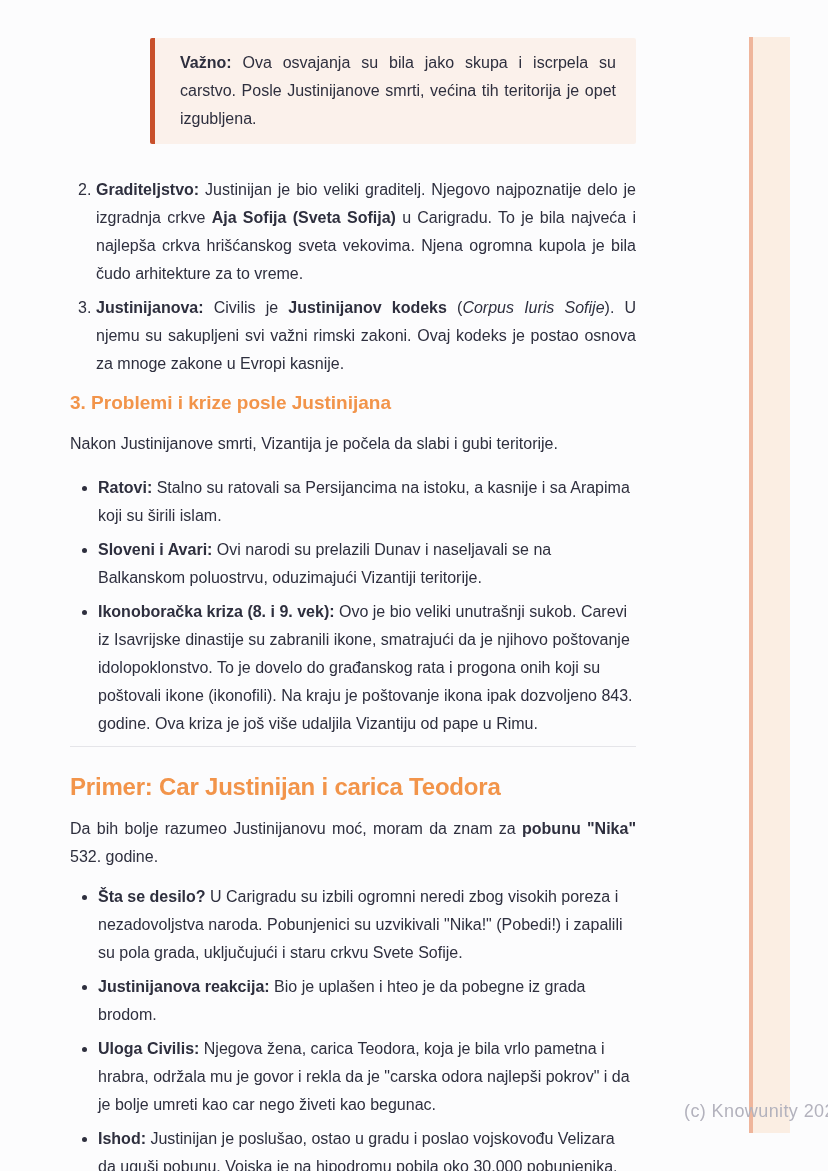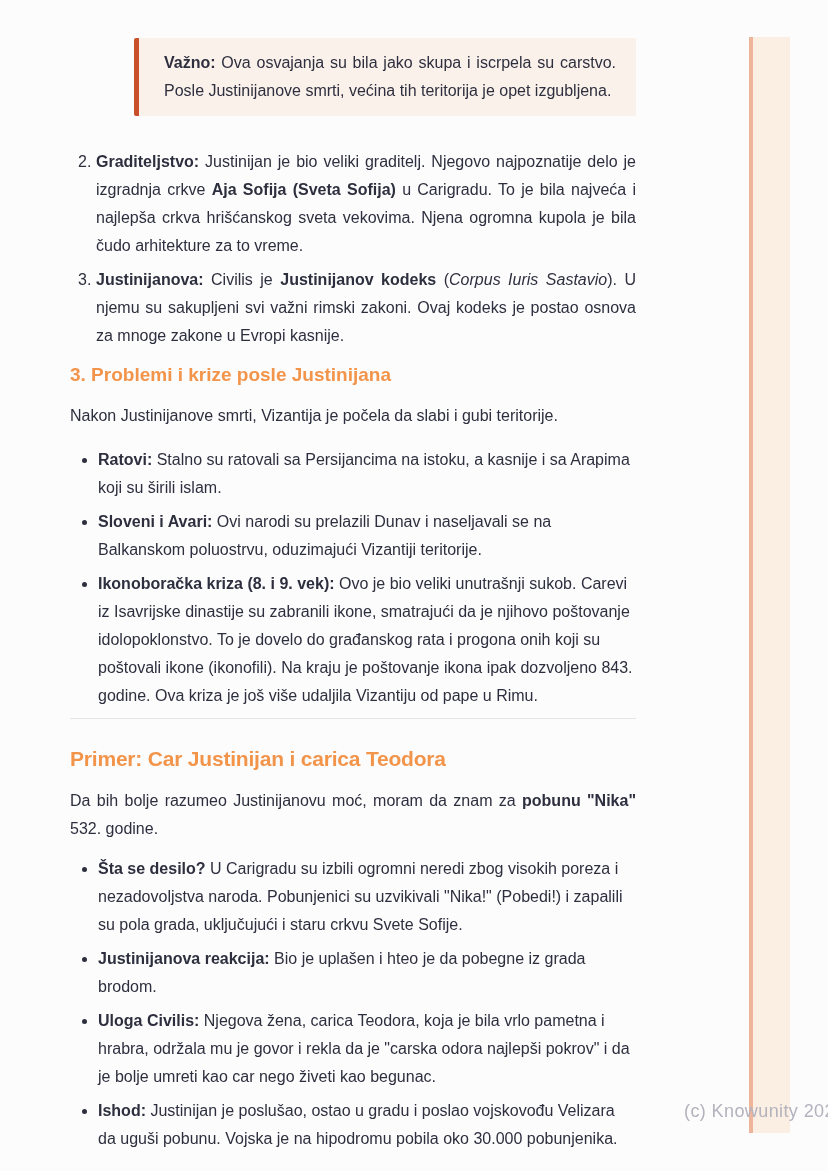--- a/index.html
+++ b/index.html
@@ -40,21 +40,21 @@
   .content {
     position: absolute;
     left: 70px;
     top: 38px;
     width: 566px;
     font-size: 16px;
     line-height: 28px;
   }
   
   .callout {
-    margin-left: 64px;
+    margin-left: 80px;
     background: #fbf1eb;
     border-left: 5px solid #c8502b;
     border-radius: 2px;
     padding: 11px 20px 11px 25px;
   }
   .callout-text { text-align: justify; }
   
   .numbered-list {
     list-style: none;
     margin-top: 32px;
@@ -70,21 +70,21 @@
   
   .h-section {
     margin-top: 12px;
     font-size: 19px;
     line-height: 26px;
     font-weight: 700;
     color: #f2944a;
   }
   .h-example {
     margin-top: 24px;
-    font-size: 21px;
+    font-size: 24px;
     line-height: 32px;
     font-weight: 700;
     color: #f2944a;
     letter-spacing: -0.2px;
   }
   .intro { margin-top: 14px; }
   .intro-justify { margin-top: 12px; text-align: justify; }
   
   .bullet-list { list-style: none; margin-top: 16px; }
   .bullet-list.second { margin-top: 12px; }
@@ -124,21 +124,21 @@
       <p class="callout-text"><span class="seg-b">Važno:</span><span> Ova osvajanja su bila jako skupa i iscrpela su carstvo. Posle Justinijanove smrti, većina tih teritorija je opet izgubljena.</span></p>
     </aside>
 
     <ol class="numbered-list">
       <li class="numbered-item">
         <span class="num">2.</span>
         <span class="item-text"><span class="seg-b">Graditeljstvo:</span><span> Justinijan je bio veliki graditelj. Njegovo najpoznatije delo je izgradnja crkve </span><span class="seg-b">Aja Sofija (Sveta Sofija)</span><span> u Carigradu. To je bila najveća i najlepša crkva hrišćanskog sveta vekovima. Njena ogromna kupola je bila čudo arhitekture za to vreme.</span></span>
       </li>
       <li class="numbered-item">
         <span class="num">3.</span>
-        <span class="item-text"><span class="seg-b">Justinijanova:</span><span> Civilis je </span><span class="seg-b">Justinijanov kodeks</span><span> (</span><span class="seg-i">Corpus Iuris Sastavio</span><span>). U njemu su sakupljeni svi važni rimski zakoni. Ovaj kodeks je postao osnova za mnoge zakone u Evropi kasnije.</span></span>
+        <span class="item-text"><span class="seg-b">Justinijanova:</span><span> Civilis je </span><span class="seg-b">Justinijanov kodeks</span><span> (</span><span class="seg-i">Corpus Iuris Sofije</span><span>). U njemu su sakupljeni svi važni rimski zakoni. Ovaj kodeks je postao osnova za mnoge zakone u Evropi kasnije.</span></span>
       </li>
     </ol>
 
     <h3 class="h-section">3. Problemi i krize posle Justinijana</h3>
 
     <p class="intro">Nakon Justinijanove smrti, Vizantija je počela da slabi i gubi teritorije.</p>
 
     <ul class="bullet-list">
       <li class="bullet-item">
         <span class="dot"></span>

